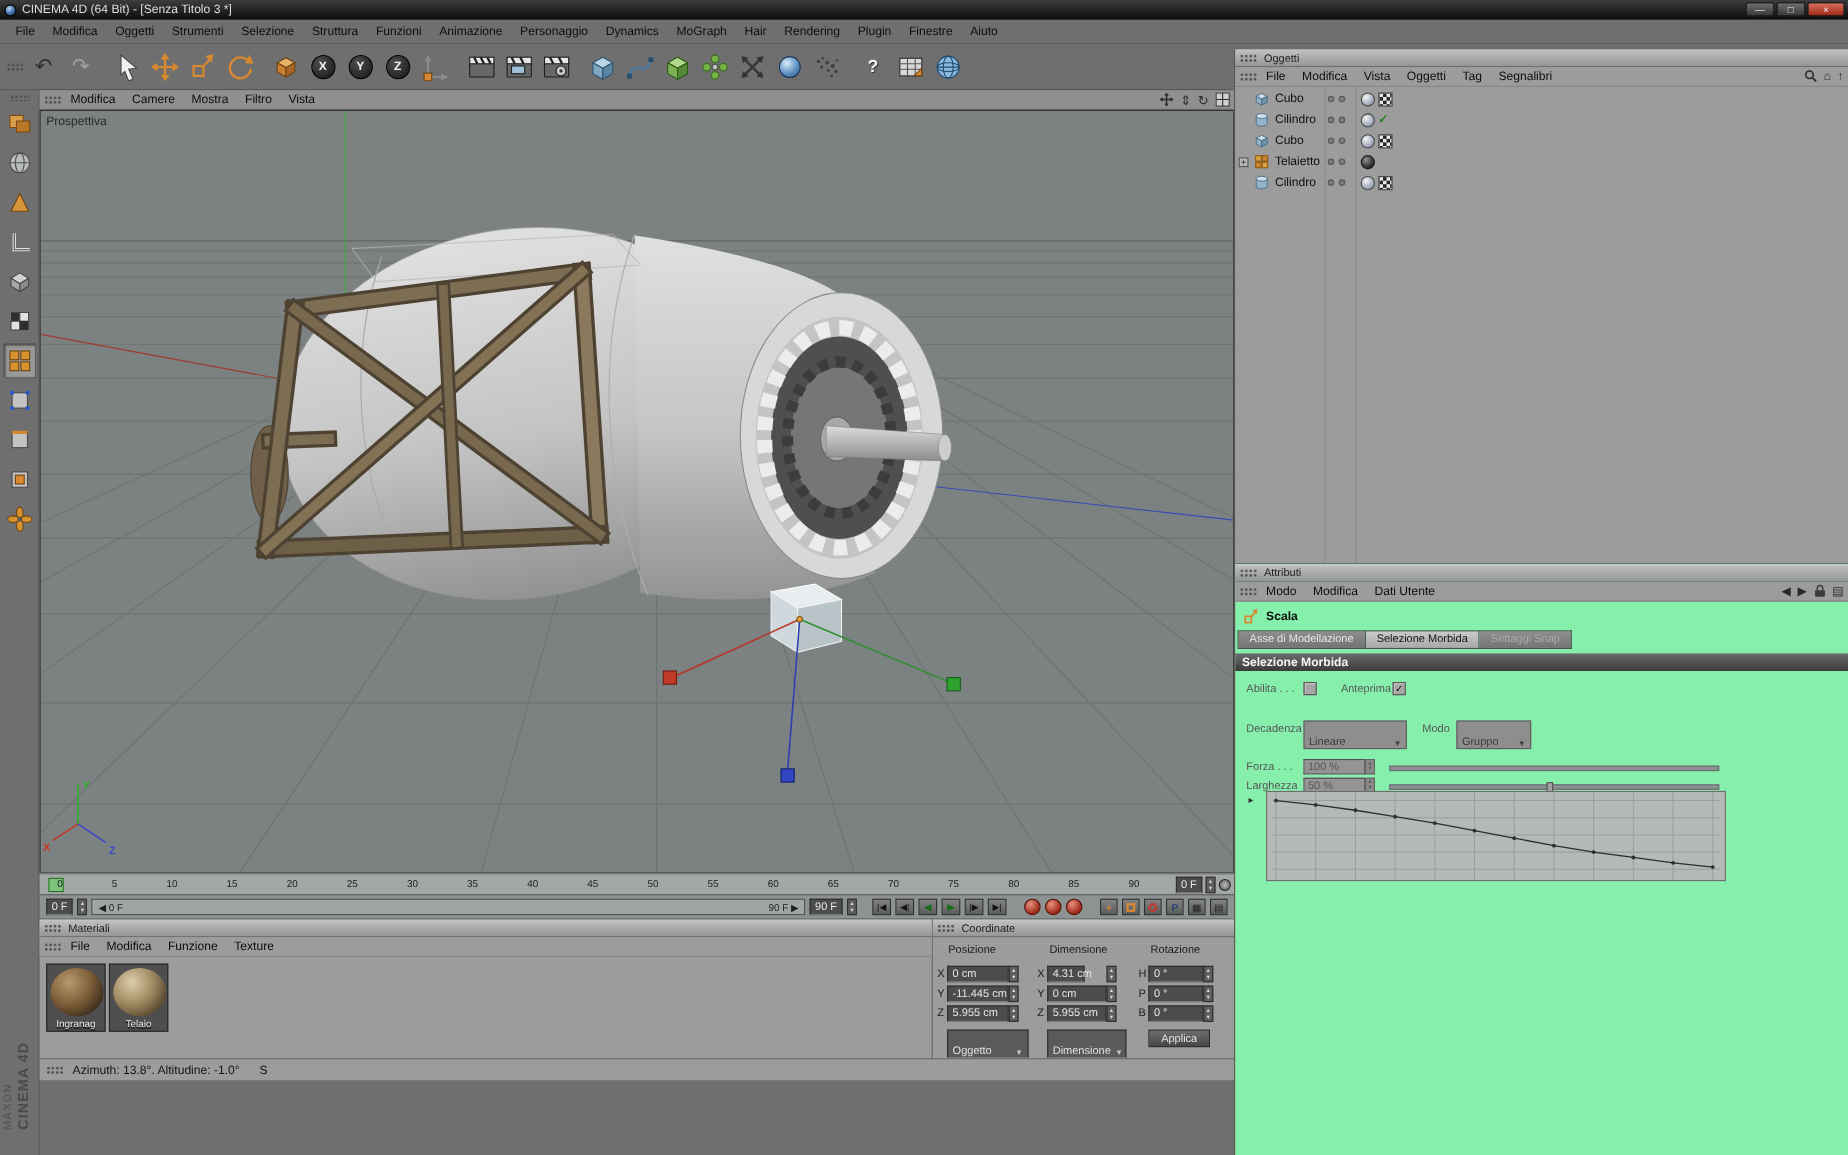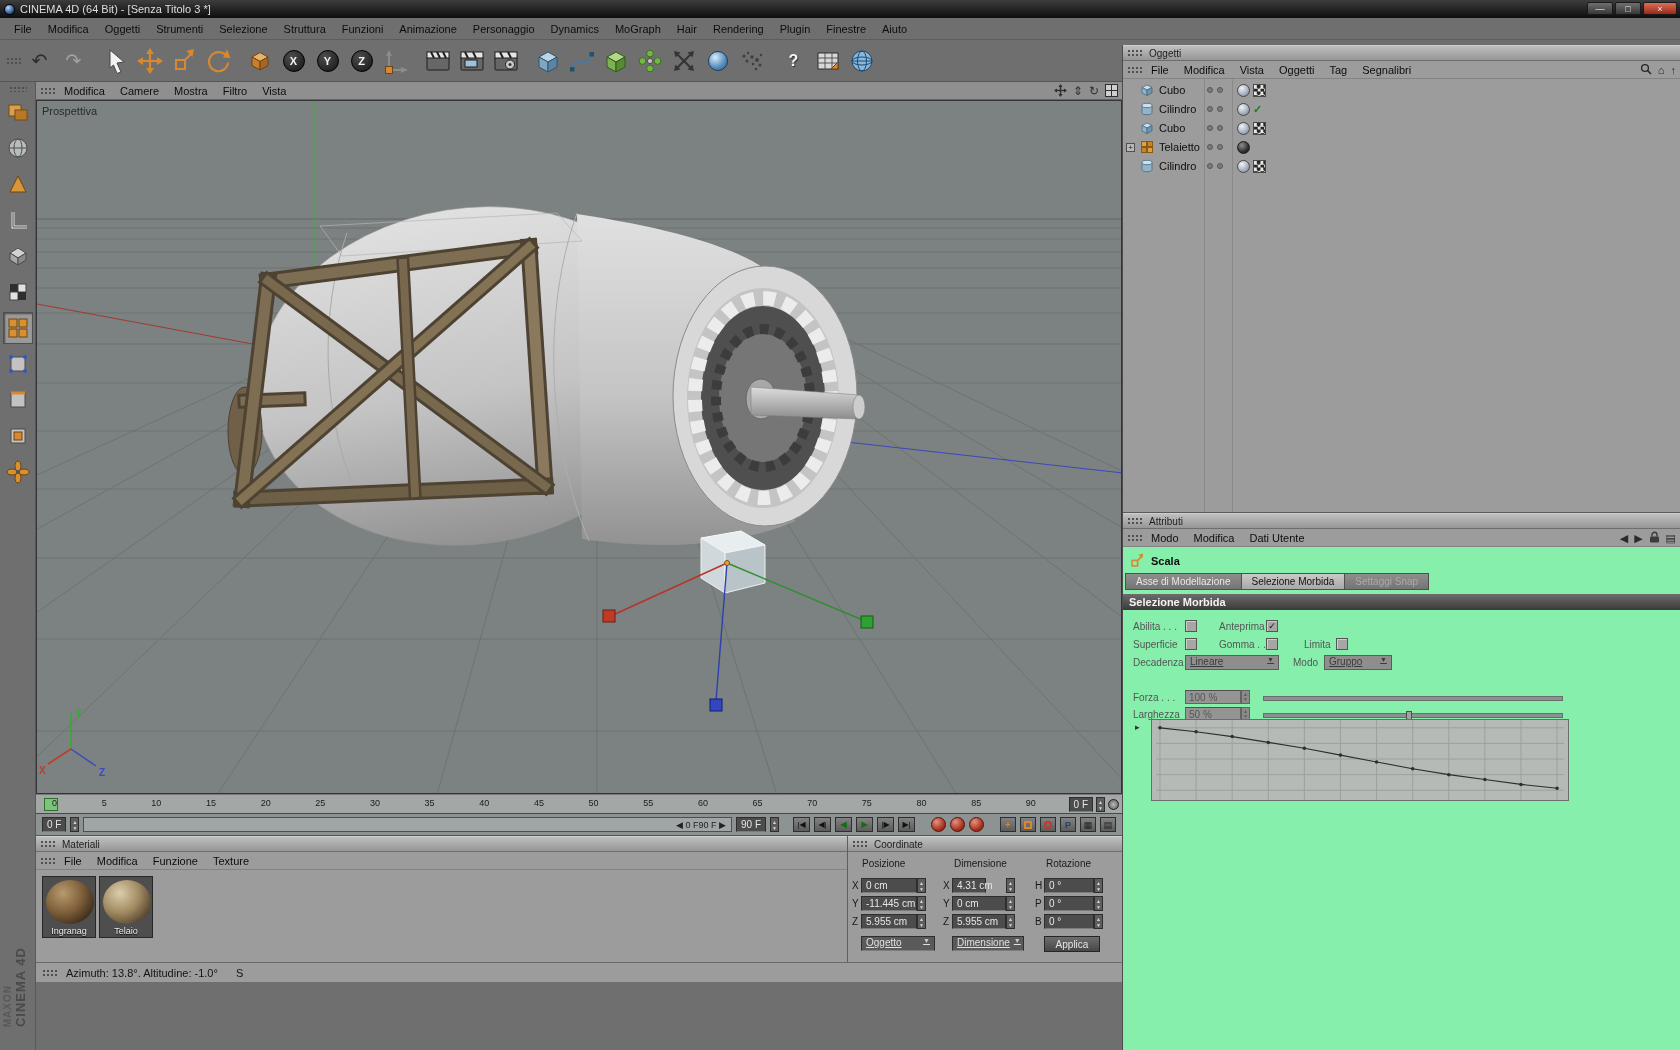--- a/index.html
+++ b/index.html
@@ -62,21 +62,21 @@
   .ruler-right{position:absolute;right:3px;top:2px;display:flex;gap:3px;align-items:center;}
   .mini-clock{width:11px;height:11px;border-radius:50%;background:radial-gradient(#bbb,#555);border:1px solid #222;}
 
   .tctrl{position:absolute;left:36px;top:814px;width:1086px;height:22px;background:#8d9292;
     border-bottom:1px solid #565656;display:flex;align-items:center;gap:4px;padding:0 6px;}
   .field{display:inline-flex;align-items:center;height:15px;background:#4c4c4c;border:1px solid #2e2e2e;
     border-bottom-color:#7c7c7c;color:#e6e6e6;font-size:10px;padding:0 4px;white-space:nowrap;}
   .stepper{display:inline-flex;flex-direction:column;width:9px;height:15px;background:#5e5e5e;
     border:1px solid #2e2e2e;color:#d8d8d8;font-size:5px;line-height:6px;align-items:center;justify-content:center;flex:none;}
   .range-track{flex:1;height:15px;background:#a0a6a6;border:1px solid #4f4f4f;display:flex;
-    align-items:center;justify-content:flex-end;padding:0 5px;font-size:9px;color:#222;}
+    align-items:center;justify-content:space-between;padding:0 5px;font-size:9px;color:#222;}
   .tbtn{width:17px;height:15px;background:linear-gradient(#828282,#5c5c5c);border:1px solid #2e2e2e;
     color:#111;font-size:8px;display:flex;align-items:center;justify-content:center;flex:none;}
   .tbtn.green{color:#136e13;font-weight:bold;}
   .rec{width:15px;height:15px;border-radius:50%;flex:none;border:1px solid #551308;
     background:radial-gradient(circle at 35% 30%,#e89080,#9e2a18 70%);}
   .kbtn{width:16px;height:15px;background:linear-gradient(#828282,#5c5c5c);border:1px solid #2e2e2e;
     display:flex;align-items:center;justify-content:center;flex:none;font-size:9px;color:#222;}
 
   
   .panel-header{height:16px;background:linear-gradient(#bfbfbf,#969696);border-top:1px solid #cfcfcf;
@@ -94,22 +94,22 @@
   .ball.ingranag{background:radial-gradient(circle at 35% 30%,#b89a6e,#7e5f3a 45%,#3b2b1a 80%,#241a0e);}
   .ball.telaio{background:radial-gradient(circle at 35% 30%,#dccdaa,#a08a62 45%,#4f3f2a 82%,#2e2416);}
   .mlabel{position:absolute;bottom:1px;width:100%;text-align:center;color:#ececec;font-size:9px;text-shadow:0 1px 1px #000;}
 
   
   .coord-panel{position:absolute;left:848px;top:836px;width:274px;height:126px;background:#9c9c9c;}
   .chead{position:absolute;top:22px;font-size:10px;color:#1a1a1a;}
   .crow{position:absolute;left:0;width:100%;height:16px;}
   .clbl{position:absolute;top:2px;font-size:10px;color:#1a1a1a;}
   .afield{position:absolute;top:0;height:15px;}
-  .dd{position:absolute;display:flex;align-items:flex-start;justify-content:space-between;height:15px;
-    background:#5a5a5a;border:1px solid #2e2e2e;border-bottom-color:#7c7c7c;color:#e0e0e0;font-size:10px;padding:0 4px;text-decoration:underline;}
+  .dd{position:absolute;display:flex;align-items:flex-end;justify-content:space-between;height:26px;
+    background:#5a5a5a;border:1px solid #2e2e2e;border-bottom-color:#7c7c7c;color:#e0e0e0;font-size:10px;padding:0 4px;}
   .dd .arr{font-size:7px;color:#c8c8c8;margin-left:4px;}
   .btn{position:absolute;height:16px;background:linear-gradient(#6e6e6e,#474747);border:1px solid #262626;
     color:#e4e4e4;font-size:10px;display:flex;align-items:center;justify-content:center;}
 
   
   .statusbar{position:absolute;left:36px;top:962px;width:1086px;height:20px;background:#9c9c9c;
     border-top:1px solid #6a6a6a;display:flex;align-items:center;gap:8px;padding-left:6px;font-size:11px;color:#141414;}
   .branding{position:absolute;left:2px;top:852px;height:175px;display:flex;align-items:flex-end;}
   .branding span{writing-mode:vertical-rl;transform:rotate(180deg);font-weight:bold;letter-spacing:1px;}
   .br-maxon{font-size:10px;color:#595959;}
@@ -961,28 +961,20 @@
         <span class="tab active">Selezione Morbida</span>
         <span class="tab disabled">Settaggi Snap</span>
       </div>
       <div class="section-bar">Selezione Morbida</div>
 
       <div class="arow" style="top:106px;">
         <span class="albl" style="left:10px;">Abilita . . .</span>
         <span class="cb" style="left:62px;"></span>
         <span class="albl" style="left:96px;">Anteprima</span>
         <span class="cb" style="left:143px;">✓</span>
-      </div>
-      <div class="arow" style="top:124px;">
-        <span class="albl" style="left:10px;">Superficie</span>
-        <span class="cb" style="left:62px;"></span>
-        <span class="albl" style="left:96px;">Gomma . .</span>
-        <span class="cb" style="left:143px;"></span>
-        <span class="albl" style="left:181px;">Limita</span>
-        <span class="cb" style="left:213px;"></span>
       </div>
       <div class="arow" style="top:142px;">
         <span class="albl" style="left:10px;">Decadenza</span>
         <span class="dd ddm" style="left:62px;top:0;width:94px;">
           <span>Lineare</span>
             <span class="arr" style="color:#3c3c3c;">▼</span>
         </span>
         <span class="albl" style="left:170px;">Modo</span>
         <span class="dd ddm" style="left:201px;top:0;width:68px;">
           <span>Gruppo</span>

